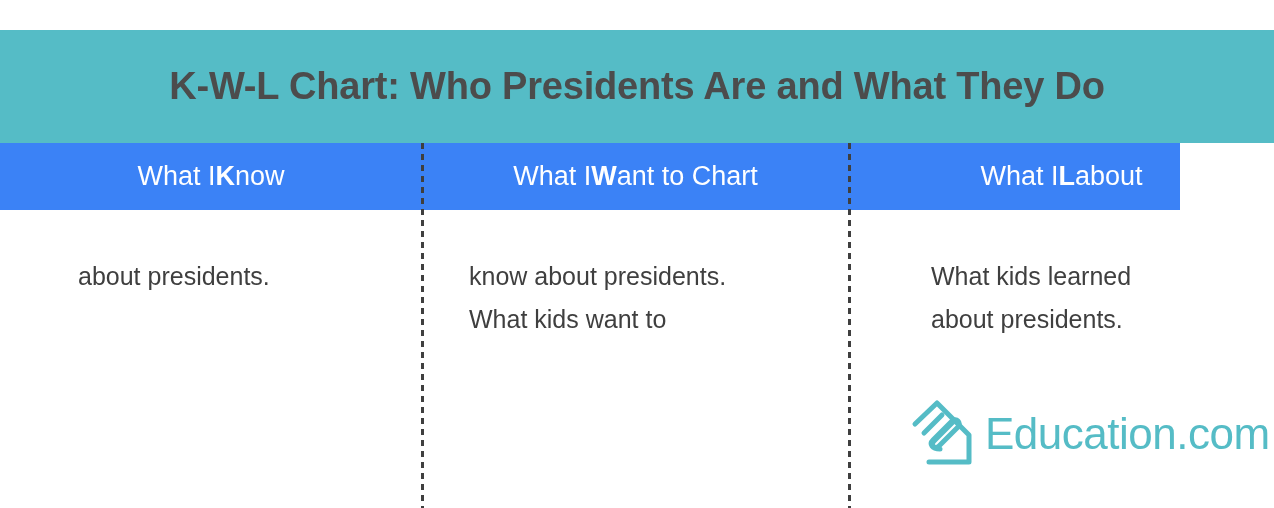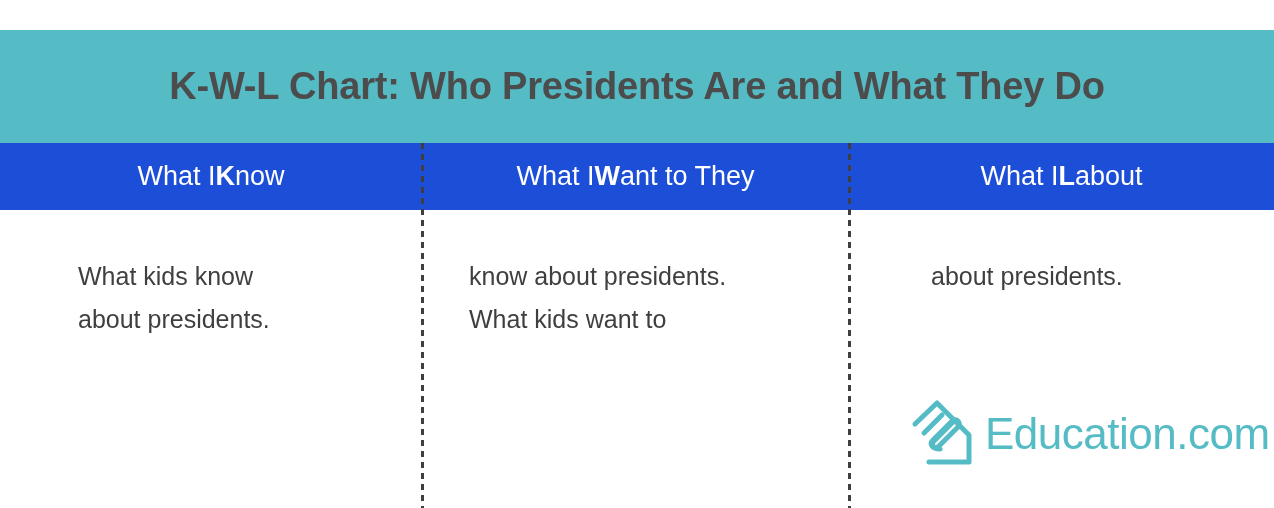--- a/index.html
+++ b/index.html
@@ -36,23 +36,23 @@
     color: #4c4c4c;
     letter-spacing: -0.2px;
     white-space: nowrap;
   }
 
   
   .header-band {
     position: absolute;
     left: 0;
     top: 143px;
-    width: 1274px;
+    width: 1180px;
     height: 67px;
-    background: #1d4ed8;
+    background: #3b82f6;
   }
   .header-cell {
     position: absolute;
     top: 0;
     height: 67px;
     display: flex;
     align-items: center;
     justify-content: center;
     color: #ffffff;
     font-size: 27px;
@@ -126,43 +126,43 @@
 
   <div class="header-band">
     <div class="header-cell hc1">
       <span>What I </span>
         <span class="lead">K</span>
         <span>now</span>
     </div>
     <div class="header-cell hc2">
       <span>What I </span>
         <span class="lead">W</span>
-        <span>ant to They</span>
+        <span>ant to Chart</span>
     </div>
     <div class="header-cell hc3">
       <span>What I </span>
         <span class="lead">L</span>
         <span>about</span>
     </div>
   </div>
 
   <div class="divider divider-1"></div>
   <div class="divider divider-2"></div>
 
   <div class="body-cell bc1">
-    <p class="body-text">What kids know</p>
     <p class="body-text">about presidents.</p>
   </div>
 
   <div class="body-cell bc2">
     <p class="body-text">know about presidents.</p>
     <p class="body-text">What kids want to</p>
   </div>
 
   <div class="body-cell bc3">
+    <p class="body-text">What kids learned</p>
     <p class="body-text">about presidents.</p>
   </div>
 
   <div class="logo">
     <svg class="logo-mark" viewBox="0 0 72 72">
       <g fill="none" stroke="#55bcc6" stroke-width="5" stroke-linecap="round" stroke-linejoin="round">
         <path d="M8 26 L30 5 L62 37 L62 64 L22 64"></path>
         <path d="M17 35 L35 17"></path>
         <path d="M33 51
                  C 25 51, 22 46, 26 42

